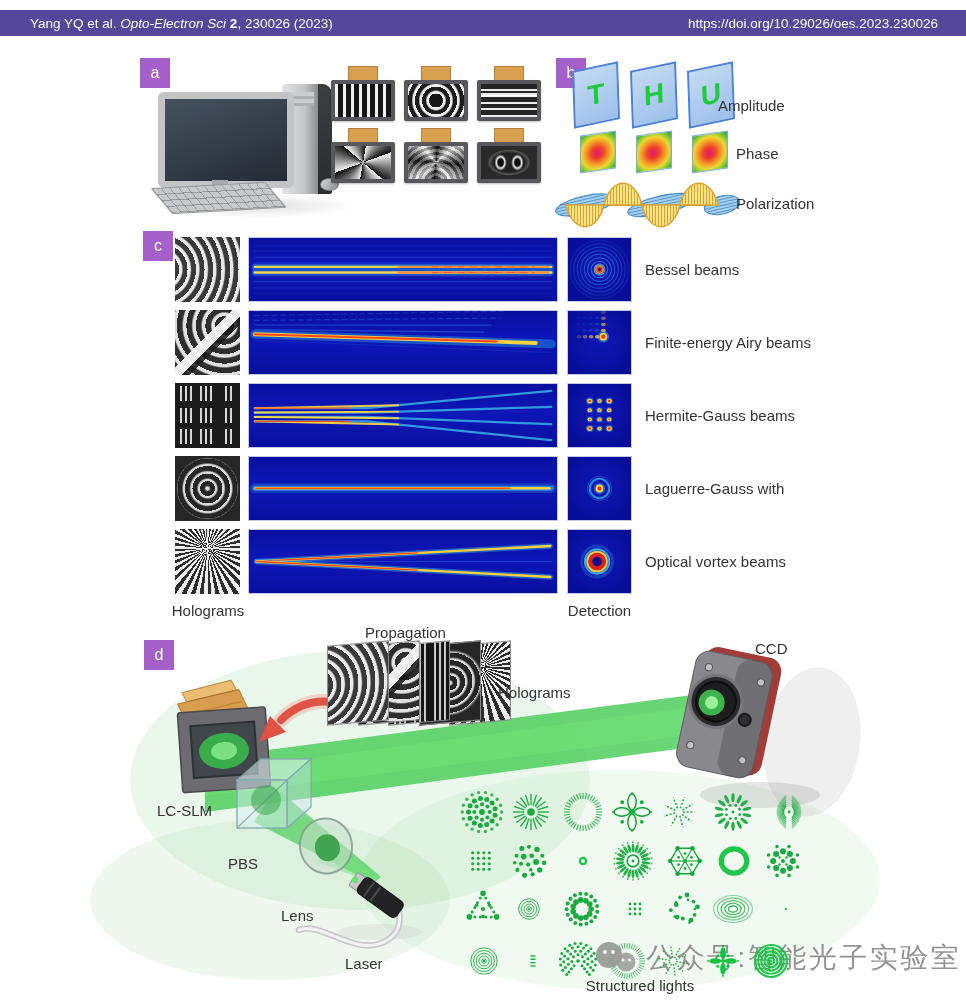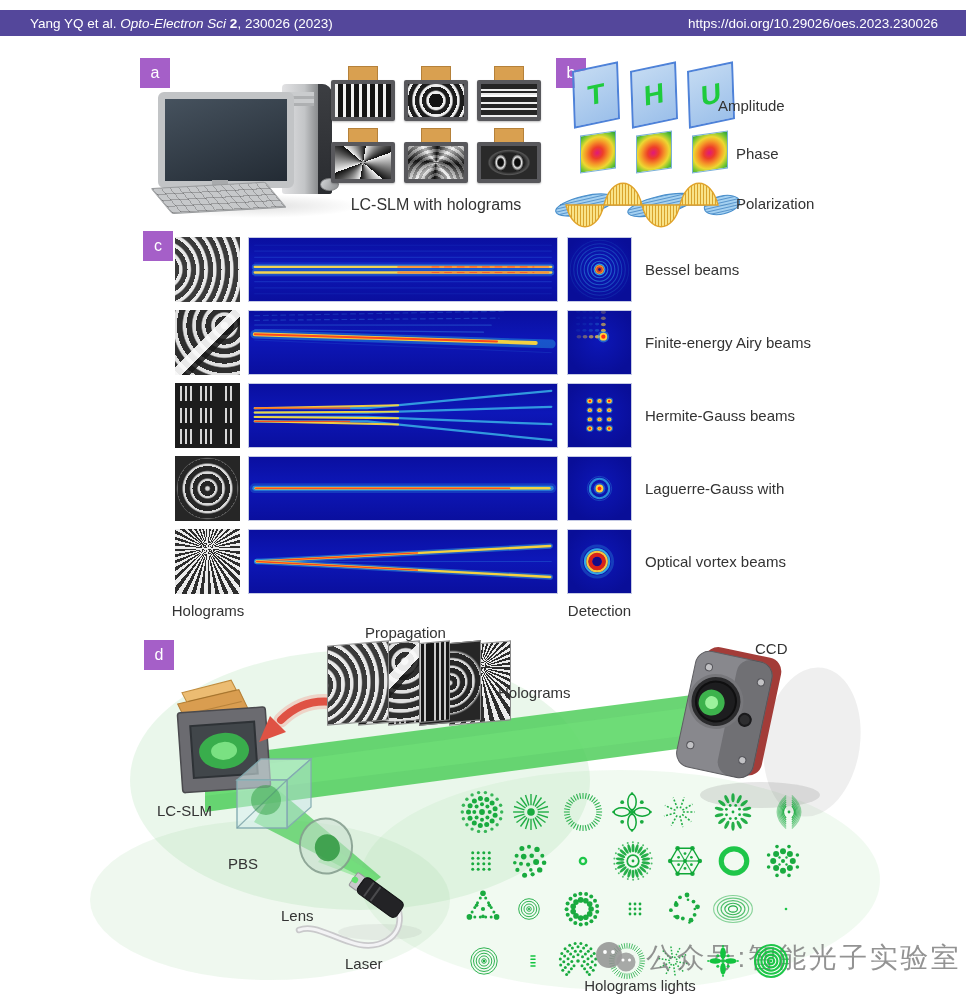--- a/index.html
+++ b/index.html
@@ -124,21 +124,20 @@
       </div>
       <div class="slm" style="left: 404px; top: 142px;">
         <div class="cable"></div>
         <div class="pat p-swirl"></div>
       </div>
       <div class="slm" style="left: 477px; top: 142px;">
         <div class="cable"></div>
         <div class="pat p-lobes"></div>
       </div>
     </div>
-  <div class="cap" style="left:326px;top:196px;width:220px;">LC-SLM with holograms</div>
 
   <div id="amp-plates">
       <div class="amp-plate abs" style="left: 573px; top: 66px;">T</div>
       <div class="amp-plate abs" style="left: 631px; top: 66px;">H</div>
       <div class="amp-plate abs" style="left: 688px; top: 66px;">U</div>
     </div>
   <div id="phase-plates">
       <div class="phase-plate abs" style="left: 580px; top: 133px;"></div>
       <div class="phase-plate abs" style="left: 636px; top: 133px;"></div>
       <div class="phase-plate abs" style="left: 692px; top: 133px;"></div>
@@ -968,21 +967,21 @@
           <circle cx="24.0" cy="24.0" r="1.4" fill="#12c33f" opacity="0.95"></circle>
         </svg></div>
     </div>
 
   <div class="lbl dlbl" style="left:498px;top:684px">Holograms</div>
   <div class="lbl dlbl" style="left:755px;top:640px">CCD</div>
   <div class="lbl dlbl" style="left:157px;top:802px">LC-SLM</div>
   <div class="lbl dlbl" style="left:228px;top:855px">PBS</div>
   <div class="lbl dlbl" style="left:281px;top:907px">Lens</div>
   <div class="lbl dlbl" style="left:345px;top:955px">Laser</div>
-  <div class="lbl dlbl" style="left:570px;top:977px;width:140px;text-align:center;">Holograms lights</div>
+  <div class="lbl dlbl" style="left:570px;top:977px;width:140px;text-align:center;">Structured lights</div>
 
   <div id="wm">
     <svg width="44" height="40" viewBox="0 0 44 40">
       <circle cx="15" cy="17" r="13" fill="#909090" opacity=".85"></circle>
       <circle cx="32" cy="24" r="9.5" fill="#9a9a9a" opacity=".85"></circle>
       <circle cx="11" cy="14" r="1.9" fill="#fff"></circle>
         <circle cx="19" cy="14" r="1.9" fill="#fff"></circle>
       <circle cx="29" cy="22" r="1.5" fill="#fff"></circle>
         <circle cx="35.5" cy="22" r="1.5" fill="#fff"></circle>
     </svg>

